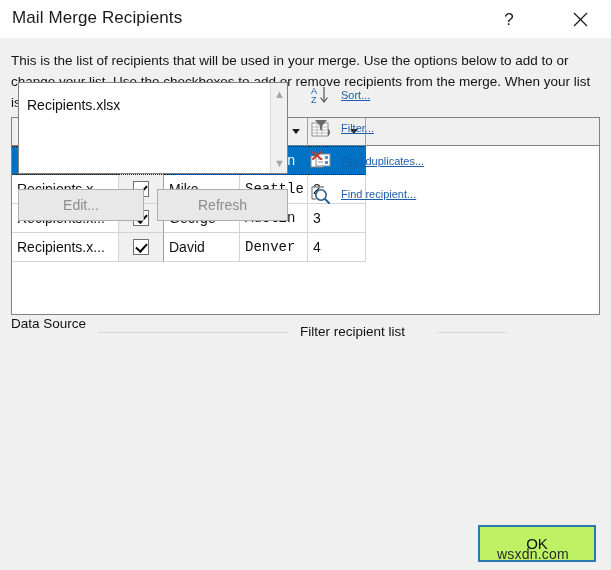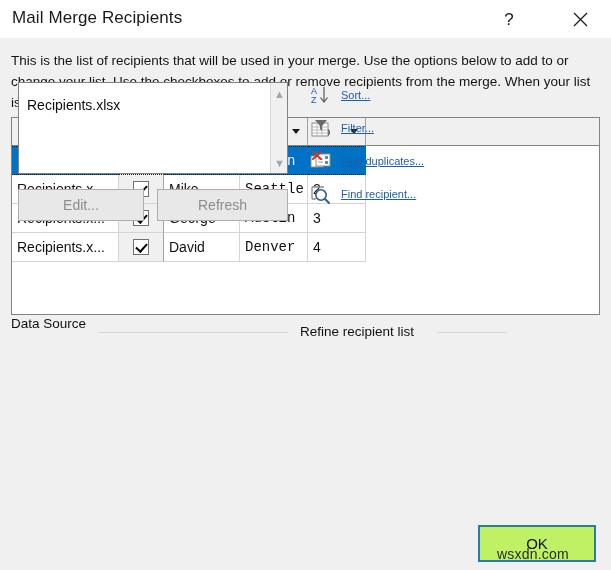--- a/index.html
+++ b/index.html
@@ -386,21 +386,21 @@
     <div id="ds-value">Recipients.xlsx</div>
     <div id="ds-scroll">
       <div class="sb-arrow sb-up">▲</div>
       <div class="sb-arrow sb-dn">▼</div>
     </div>
   </div>
 
   <div class="btn" id="refresh-btn">Refresh</div>
   <div class="btn" id="edit-btn">Edit...</div>
 
-  <div class="grouplabel" style="left:300px; top:286px;">Refine recipient list</div>
+  <div class="grouplabel" style="left:300px; top:286px;">Filter recipient list</div>
   <div class="groupline" style="left:437px; top:294px; width:70px;"></div>
 
   <div id="refine-list">
 
     <div class="refine-item">
       <span class="refine-icon">
         <svg width="22" height="20" viewBox="0 0 22 20">
           <text x="1" y="9" font-size="9" font-family="Liberation Sans, sans-serif" fill="#1f5fa9">A</text>
           <text x="1" y="18" font-size="9" font-family="Liberation Sans, sans-serif" fill="#1f5fa9">Z</text>
           <line x1="14" y1="2" x2="14" y2="16" stroke="#555" stroke-width="1.2"></line>

